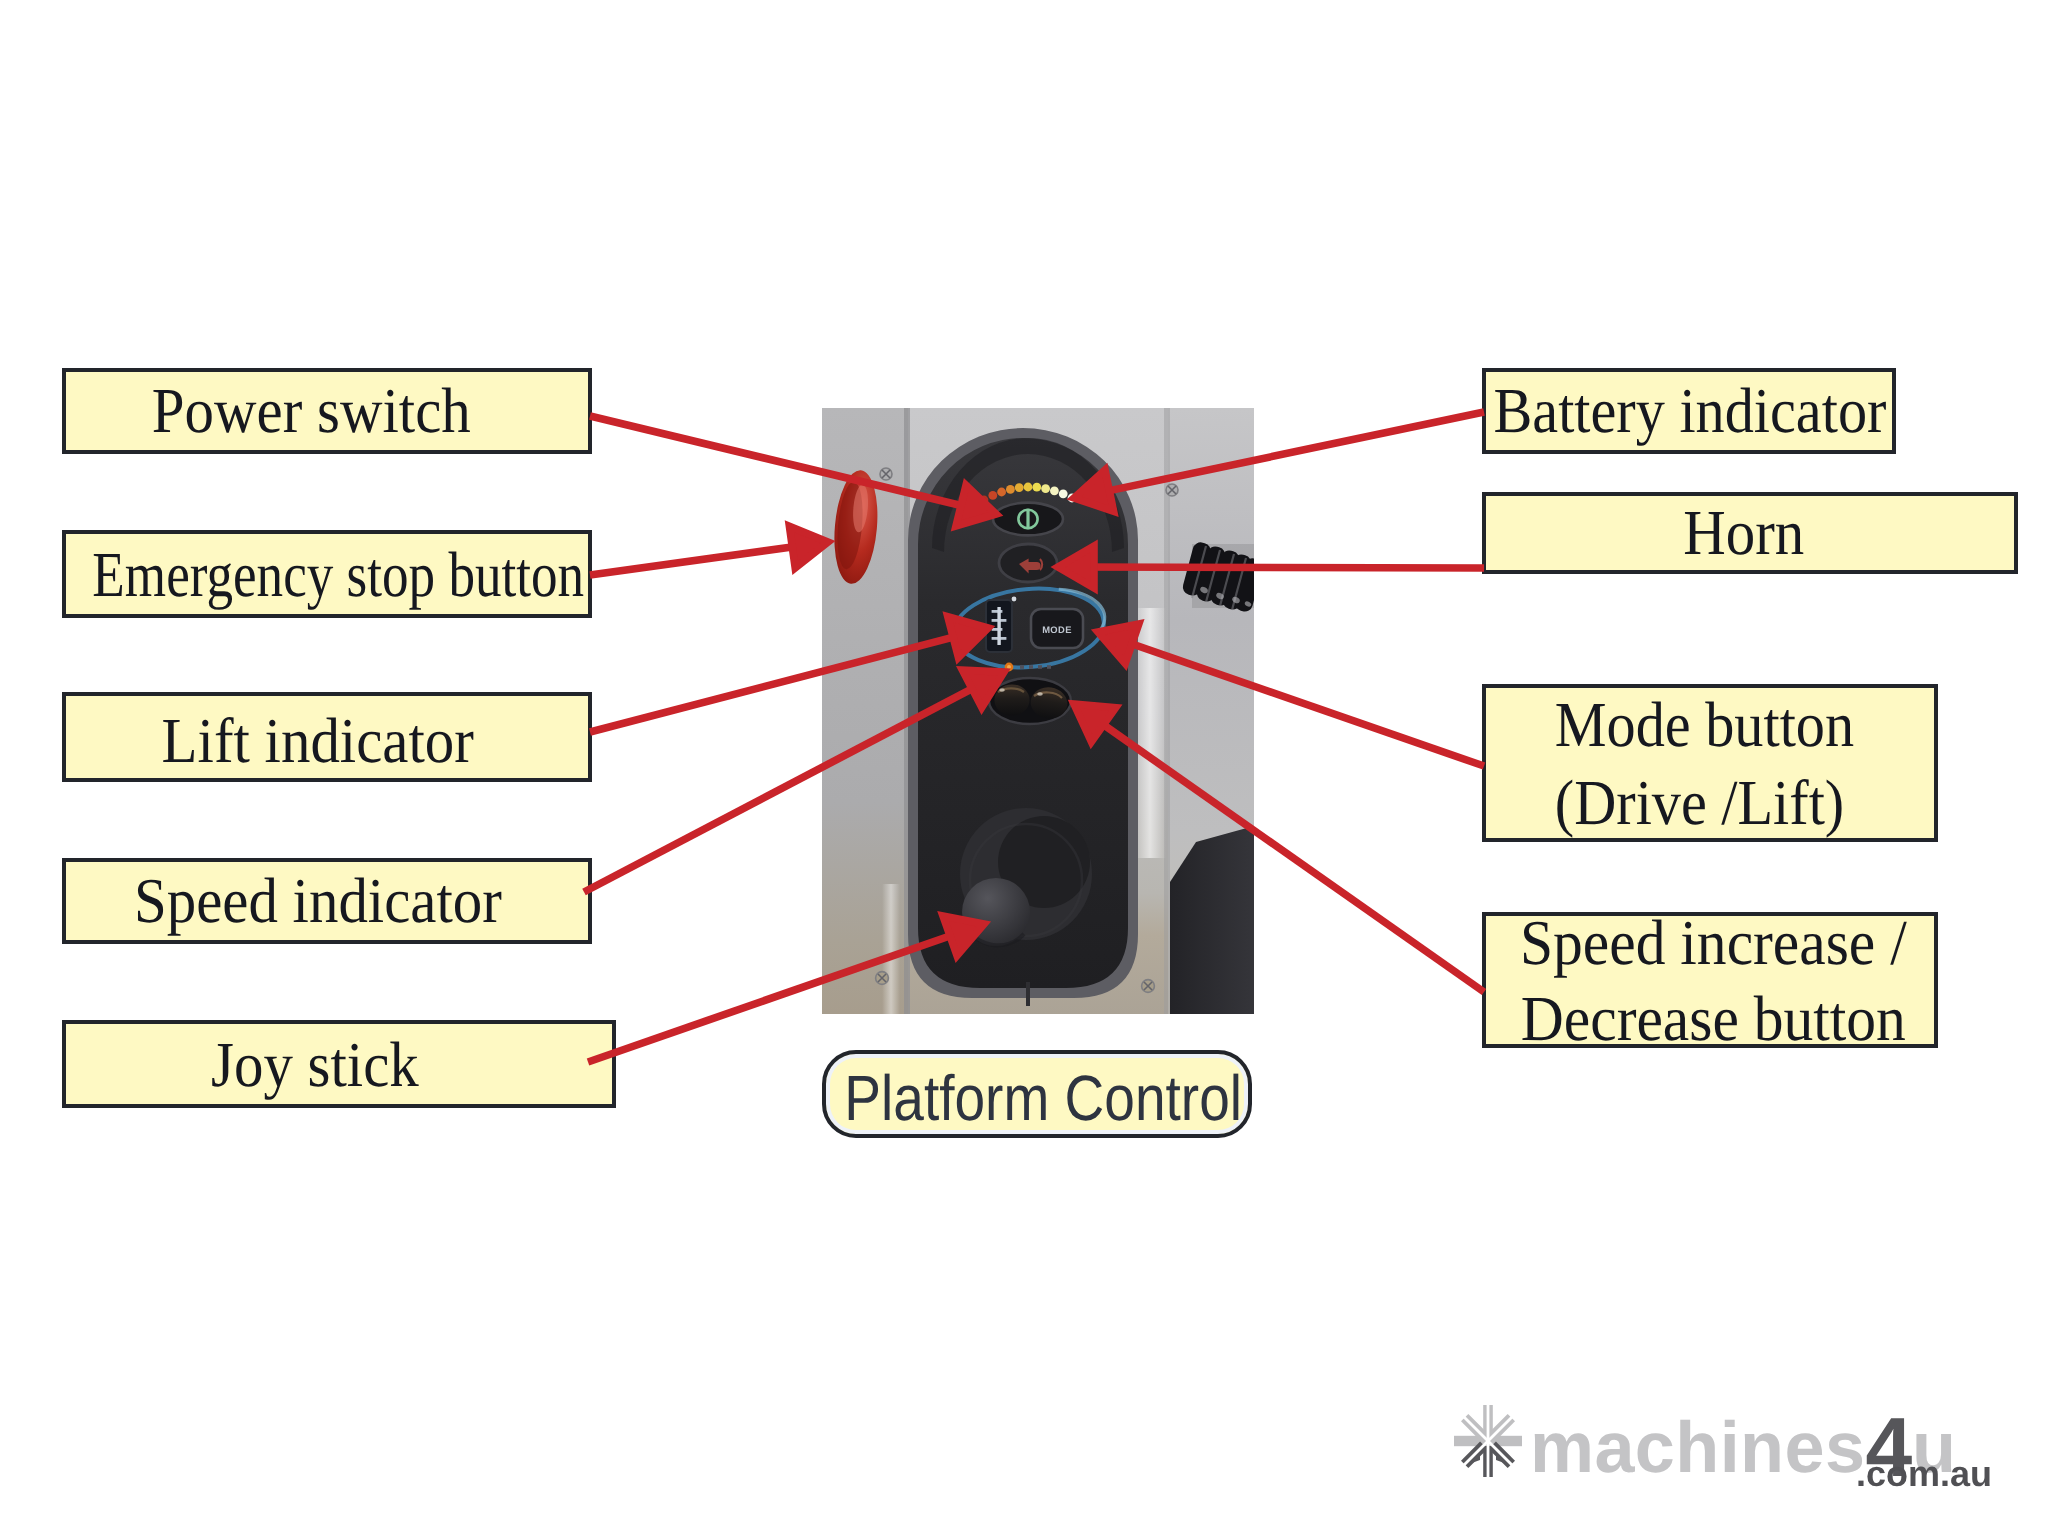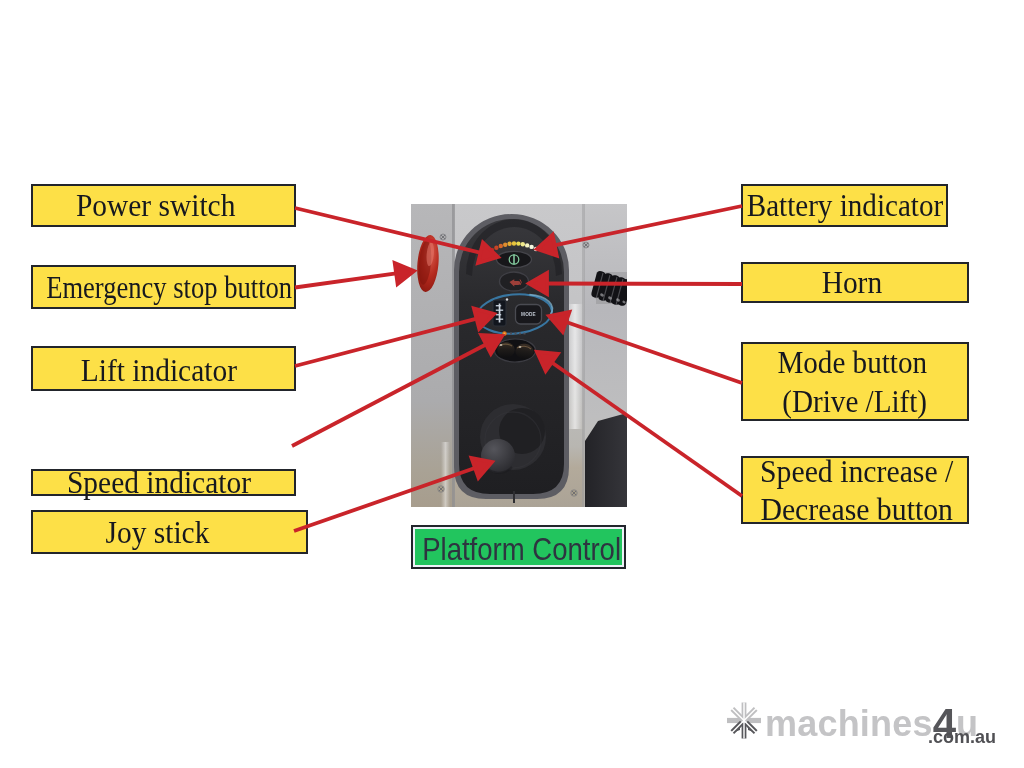--- a/index.html
+++ b/index.html
@@ -1,58 +1,58 @@
 <!DOCTYPE html>
 <html><head>
 <meta charset="utf-8">
 <style>
 html,body{margin:0;padding:0;}
 body{width:1024px;height:768px;background:#ffffff;position:relative;overflow:hidden;}
-.box{position:absolute;box-sizing:border-box;border:2px solid #22252b;background:#fde047;
+.box{position:absolute;box-sizing:border-box;border:2px solid #22252b;background:#fef9c3;
   display:flex;align-items:center;justify-content:center;
   font-family:"Liberation Serif",serif;font-size:32px;color:#16181f;line-height:1.19;}
 .box span{display:inline-block;white-space:nowrap;transform:scaleX(0.92);position:relative;}
 .sans{font-family:"Liberation Sans",sans-serif;}
 #arrows{position:absolute;left:0;top:0;z-index:20;pointer-events:none;}
 #photo{position:absolute;left:411px;top:204px;z-index:5;}
 #logo{position:absolute;left:727px;top:700px;width:263px;height:46px;z-index:5;}
 </style>
 </head>
 <body>
 
 <div class="box" style="left:31px;top:184px;width:265px;height:43px;">
     <span style="left:-8px;">Power switch</span>
   </div>
 <div class="box" style="left:31px;top:265px;width:265px;height:44px;padding-left:12px;">
     <span style="transform:scaleX(0.83);">Emergency stop button</span>
   </div>
 <div class="box" style="left:31px;top:346px;width:265px;height:45px;align-items:flex-end;">
     <span style="left:-5px;">Lift indicator</span>
   </div>
-<div class="box" style="left:31px;top:429px;width:265px;height:27px;margin-top:40px;">
+<div class="box" style="left:31px;top:429px;width:265px;height:43px;">
     <span style="left:-5px;">Speed indicator</span>
   </div>
 <div class="box" style="left:31px;top:510px;width:277px;height:44px;">
     <span style="left:-12px;">Joy stick</span>
   </div>
 
 <div class="box" style="left:741px;top:184px;width:207px;height:43px;">
     <span style="transform:scaleX(0.91);">Battery indicator</span>
   </div>
-<div class="box" style="left:741px;top:262px;width:228px;height:41px;">
+<div class="box" style="left:741px;top:246px;width:268px;height:41px;">
     <span style="left:-3px;">Horn</span>
   </div>
-<div class="box" style="left:741px;top:342px;width:228px;height:79px;text-align:right;">
+<div class="box" style="left:741px;top:342px;width:228px;height:79px;text-align:left;">
     <span style="left:-3px;transform:scaleX(0.91);">Mode button<br>(Drive /Lift)</span>
   </div>
 <div class="box" style="left:741px;top:456px;width:228px;height:68px;justify-content:flex-start;padding-left:17px;text-align:center;">
     <span style="transform:scaleX(0.93);transform-origin:0 50%;">Speed increase /<br>Decrease button</span>
   </div>
 
-<div class="box sans" style="left:411px;top:525px;width:215px;height:44px;font-size:32px;color:#2e3440;background:#22c55e;box-shadow:inset 0 0 0 2px #eef2f8;">
+<div class="box sans" style="left:411px;top:525px;width:215px;height:44px;font-size:32px;color:#2e3440;background:#fef9c3;box-shadow:inset 0 0 0 2px #eef2f8;border-radius:17px;">
     <span style="transform:scaleX(0.86);left:3px;top:2px;">Platform Control</span>
   </div>
 
 <svg id="photo" width="216" height="303" viewBox="0 0 216 303">
 <defs>
 <linearGradient id="plate" x1="0" y1="0" x2="0" y2="1">
   <stop offset="0" stop-color="#c9c9cb"></stop>
         <stop offset="0.5" stop-color="#c1c1c3"></stop>
   <stop offset="0.8" stop-color="#b8b6b1"></stop>
         <stop offset="0.87" stop-color="#b3aa9b"></stop>

